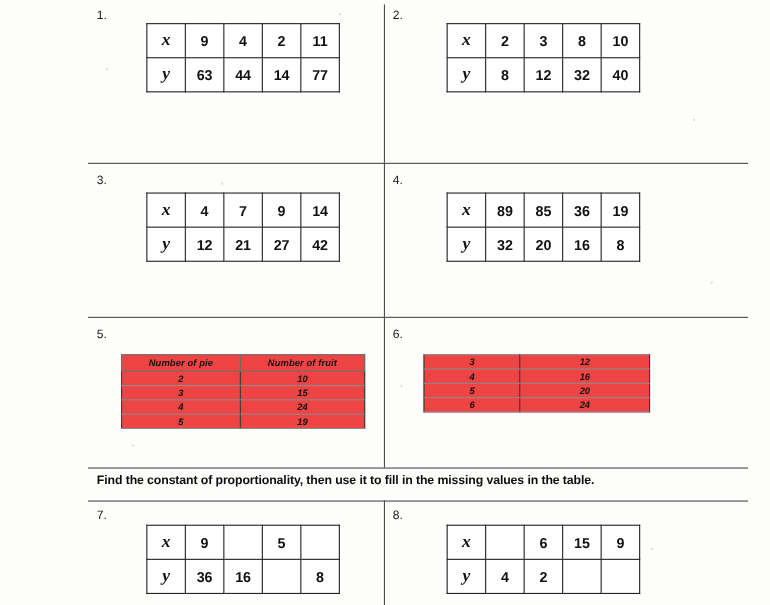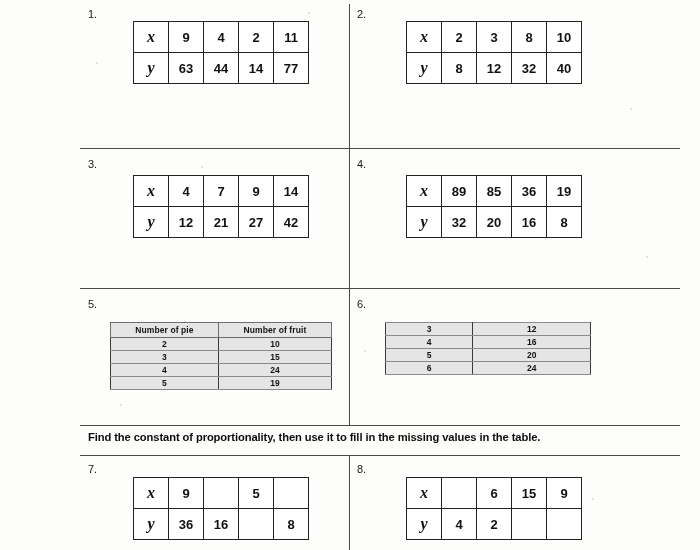--- a/index.html
+++ b/index.html
@@ -74,21 +74,22 @@
     font-size: 16px;
     width: 34px;
   }
   .xytable td.blank { color: transparent; }
 
   
   .wordtable {
     position: absolute;
     border-collapse: collapse;
     border: 1.3px solid #3a3a3a;
-    background: #e5e5e5;
+    background: #ef4444;
+    font-style: italic;
   }
   .wordtable th {
     border: 1px solid #6e6e6e;
     font-family: "Liberation Sans", sans-serif;
     font-size: 8.5px;
     font-weight: 700;
     color: #111;
     text-align: center;
     padding: 2px 4px 2px 4px;
     letter-spacing: 0.1px;

